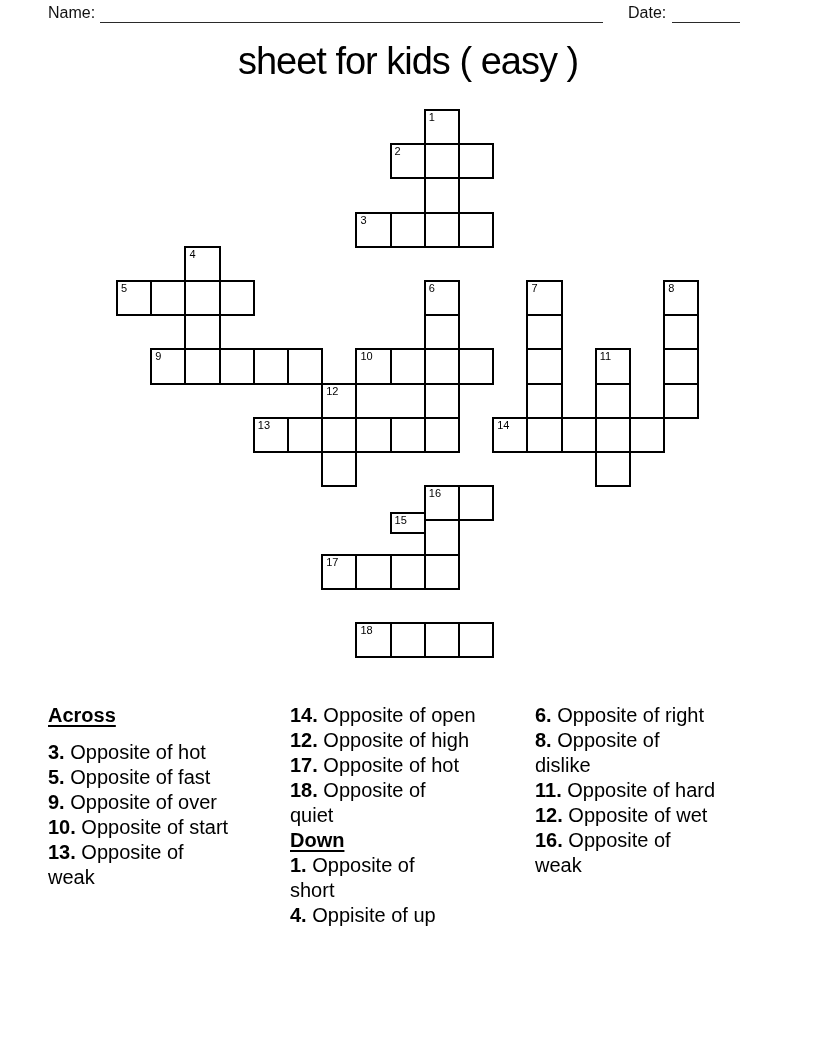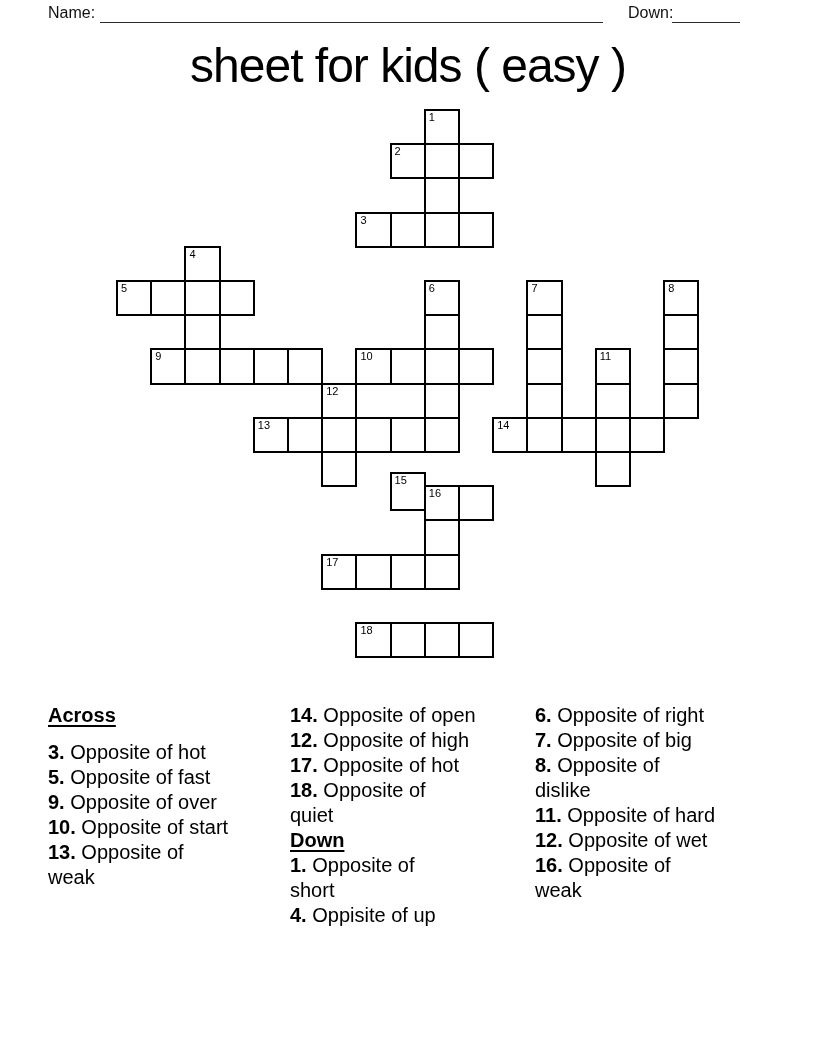--- a/index.html
+++ b/index.html
@@ -32,21 +32,21 @@
   #name-line { left: 100px; width: 503px; }
   #date-line { left: 672px; width: 68px; }
 
   
   #title {
     position: absolute;
     left: 0;
     right: 0;
     top: 42px;
     text-align: center;
-    font-size: 48px;
+    font-size: 38px;
     line-height: 1;
     letter-spacing: -1px;
     font-weight: 400;
     color: #000;
   }
 
   
   #grid { position: absolute; inset: 0; }
   .cell {
     position: absolute;
@@ -84,21 +84,21 @@
   #clue-col-0 .clue-heading { margin-bottom: 12px; }
   .clue-num { font-weight: bold; }
 </style>
 </head>
 <body>
 
 <div id="page">
 
   <div class="hdr-label" id="name-label">Name:</div>
   <div class="blank-line" id="name-line"></div>
-  <div class="hdr-label" id="date-label">Down:</div>
+  <div class="hdr-label" id="date-label">Date:</div>
   <div class="blank-line" id="date-line"></div>
 
   <div id="title">sheet for kids ( easy )</div>
 
   <div id="grid">
       <div class="cell" style="left: 423.8px; top: 109px; width: 36.2px; height: 36.2px; border-color: rgb(0, 0, 0);">
         <span class="cell-num">1</span>
       </div>
       <div class="cell" style="left: 423.8px; top: 143.2px; width: 36.2px; height: 36.2px; border-color: rgb(0, 0, 0);"></div>
       <div class="cell" style="left: 423.8px; top: 177.4px; width: 36.2px; height: 36.2px; border-color: rgb(0, 0, 0);"></div>
@@ -169,21 +169,21 @@
         <span class="cell-num">13</span>
       </div>
       <div class="cell" style="left: 287px; top: 416.8px; width: 36.2px; height: 36.2px; border-color: rgb(0, 0, 0);"></div>
       <div class="cell" style="left: 355.4px; top: 416.8px; width: 36.2px; height: 36.2px; border-color: rgb(0, 0, 0);"></div>
       <div class="cell" style="left: 389.6px; top: 416.8px; width: 36.2px; height: 36.2px; border-color: rgb(0, 0, 0);"></div>
       <div class="cell" style="left: 492.2px; top: 416.8px; width: 36.2px; height: 36.2px; border-color: rgb(0, 0, 0);">
         <span class="cell-num">14</span>
       </div>
       <div class="cell" style="left: 560.6px; top: 416.8px; width: 36.2px; height: 36.2px; border-color: rgb(0, 0, 0);"></div>
       <div class="cell" style="left: 629px; top: 416.8px; width: 36.2px; height: 36.2px; border-color: rgb(0, 0, 0);"></div>
-      <div class="cell" style="left: 389.6px; top: 472px; width: 36.2px; height: 39px; border-color: rgb(0, 0, 0);">
+      <div class="cell" style="left: 389.6px; top: 512px; width: 36.2px; height: 22px; border-color: rgb(0, 0, 0);">
         <span class="cell-num">15</span>
       </div>
       <div class="cell" style="left: 423.8px; top: 485.2px; width: 36.2px; height: 36.2px; border-color: rgb(0, 0, 0);">
         <span class="cell-num">16</span>
       </div>
       <div class="cell" style="left: 458px; top: 485.2px; width: 36.2px; height: 36.2px; border-color: rgb(0, 0, 0);"></div>
       <div class="cell" style="left: 423.8px; top: 519.4px; width: 36.2px; height: 36.2px; border-color: rgb(0, 0, 0);"></div>
       <div class="cell" style="left: 423.8px; top: 553.6px; width: 36.2px; height: 36.2px; border-color: rgb(0, 0, 0);"></div>
       <div class="cell" style="left: 321.2px; top: 553.6px; width: 36.2px; height: 36.2px; border-color: rgb(0, 0, 0);">
         <span class="cell-num">17</span>
@@ -210,20 +210,19 @@
       <div class="clue"><span class="clue-num">14.</span><span> Opposite of open</span></div>
       <div class="clue"><span class="clue-num">12.</span><span> Opposite of high</span></div>
       <div class="clue"><span class="clue-num">17.</span><span> Opposite of hot</span></div>
       <div class="clue"><span class="clue-num">18.</span><span> Opposite of</span><br><span>quiet</span></div>
       <div class="clue-heading">Down</div>
       <div class="clue"><span class="clue-num">1.</span><span> Opposite of</span><br><span>short</span></div>
       <div class="clue"><span class="clue-num">4.</span><span> Oppisite of up</span></div>
     </div>
   <div class="clue-col" id="clue-col-2">
       <div class="clue"><span class="clue-num">6.</span><span> Opposite of right</span></div>
-      <div class="clue"><span class="clue-num">7.</span><span> Opposite of big</span></div>
       <div class="clue"><span class="clue-num">8.</span><span> Opposite of</span><br><span>dislike</span></div>
       <div class="clue"><span class="clue-num">11.</span><span> Opposite of hard</span></div>
       <div class="clue"><span class="clue-num">12.</span><span> Opposite of wet</span></div>
       <div class="clue"><span class="clue-num">16.</span><span> Opposite of</span><br><span>weak</span></div>
     </div>
 
 </div>
 
 </body></html>

